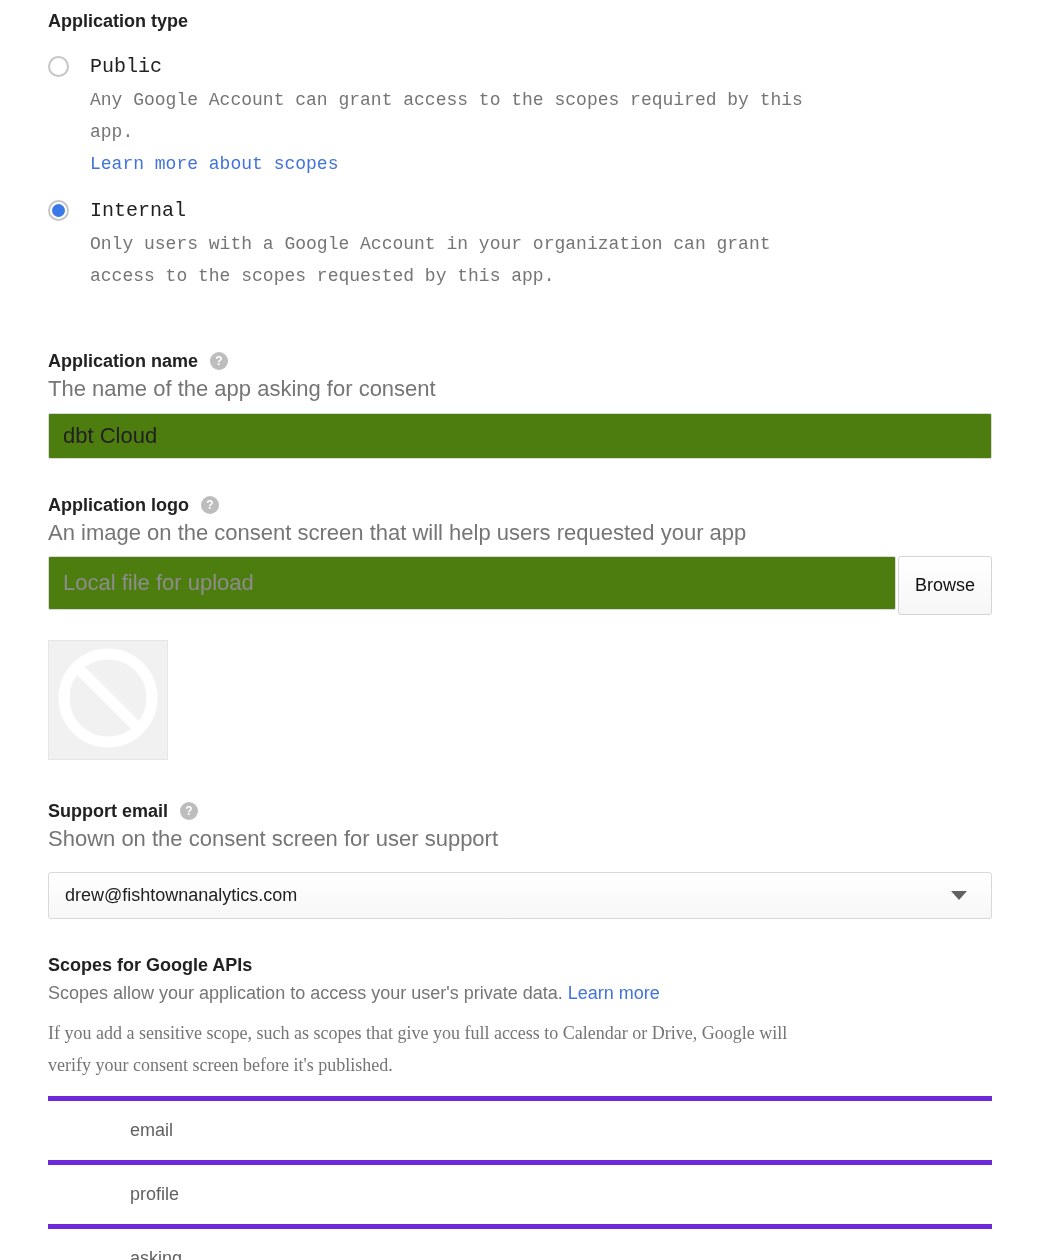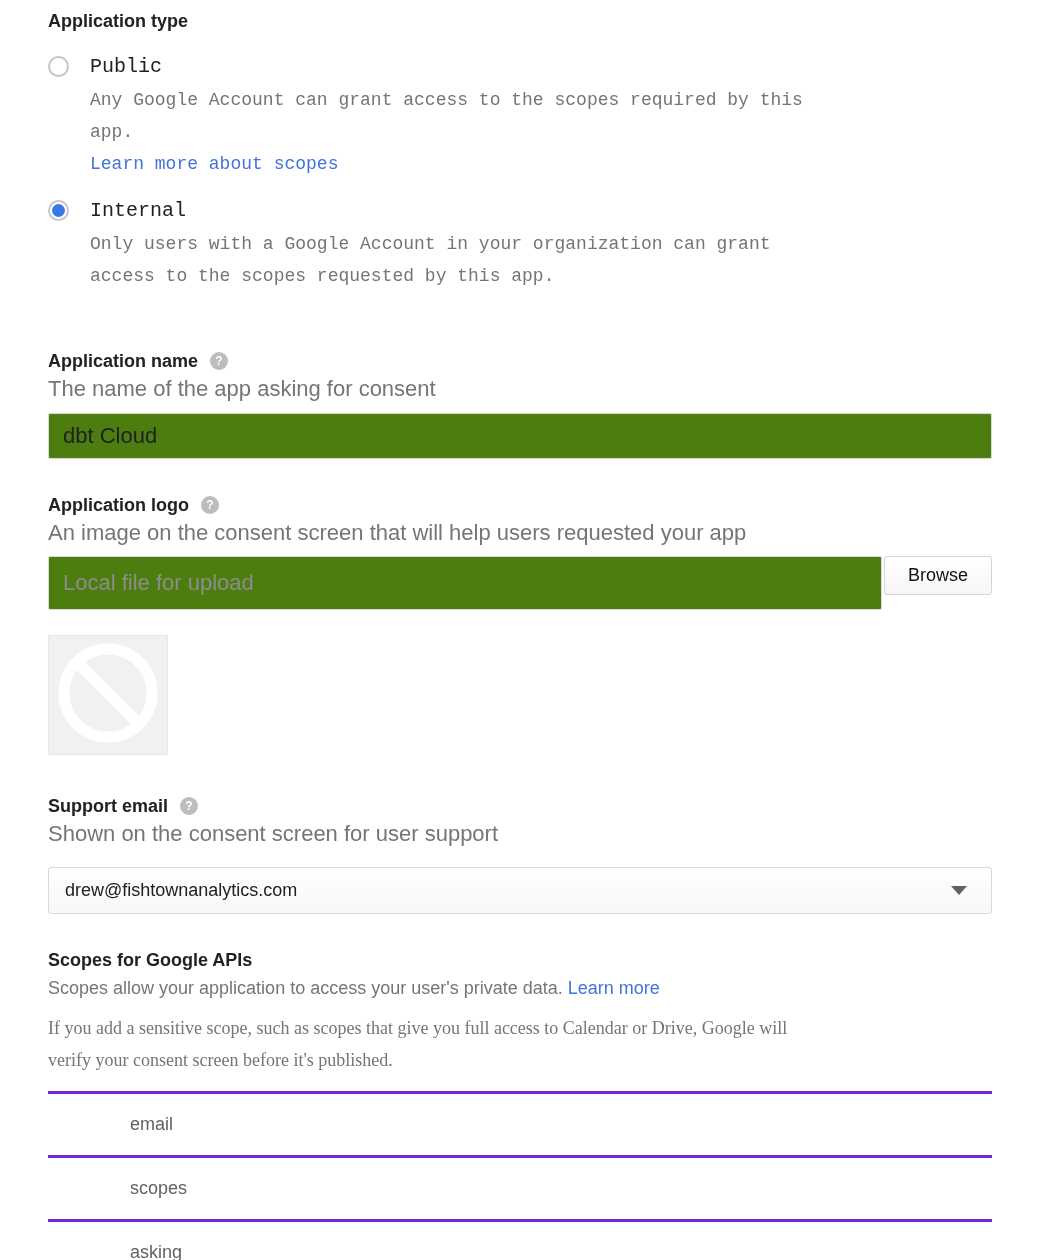--- a/index.html
+++ b/index.html
@@ -57,21 +57,21 @@
     border: 1px solid #d9d9d9; border-radius: 2px;
     padding: 0 14px; font-size: 22px; color: #212121;
     font-family: "Liberation Sans", "DejaVu Sans", sans-serif;
     outline: none; background: #4d7c0f;
   }
   .text-input::placeholder { color: #8d8d8d; opacity: 1; }
 
   .file-row { display: flex; margin-top: 12px; align-items: stretch; gap: 2px; }
   .file-row .text-input { margin-top: 0; height: 54px; flex: 1 1 auto; }
   .browse-btn {
-    flex: 0 0 auto; height: 39px; padding: 0 23px;
+    flex: 0 0 auto; height: 59px; padding: 0 16px;
     background: linear-gradient(#ffffff, #f6f6f6);
     border: 1px solid #d5d5d5; border-radius: 3px;
     font-size: 18px; color: #111; cursor: pointer;
     font-family: "Liberation Sans", "DejaVu Sans", sans-serif;
     text-align: right;
   }
 
   .logo-preview {
     margin-top: 25px; width: 120px; height: 120px;
     background: #f1f1f1; border: 1px solid #e6e6e6;
@@ -93,21 +93,21 @@
   }
 
   .scopes-subtitle { margin-top: 6px; font-size: 18px; line-height: 22px; color: #757575; }
   .scopes-note {
     margin: 13px 0 0 0; font-size: 18px; line-height: 32px;
     color: #757575; max-width: 760px; font-family: Liberation Serif, serif;
   }
 
   .scope-table { margin-top: 15px; }
   .scope-row {
-    height: 64px; border-top: 3px solid #6d28d9;
+    height: 64px; border-top: 5px solid #6d28d9;
     display: flex; align-items: center; padding-left: 82px;
   }
   .scope-row:last-child { border-bottom: 1px solid #e0e0e0; }
   .scope-label { font-size: 18px; color: #616161; }
 </style>
 </head>
 <body>
 
 <div class="page">
 
@@ -182,21 +182,21 @@
       <span>Scopes allow your application to access your user's private data.</span>
       <a class="link">Learn more</a>
     </div>
     <p class="scopes-note">If you add a sensitive scope, such as scopes that give you full access to Calendar or Drive, Google will verify your consent screen before it's published.</p>
 
     <div class="scope-table">
       <div class="scope-row">
         <span class="scope-label">email</span>
       </div>
       <div class="scope-row">
-        <span class="scope-label">scopes</span>
+        <span class="scope-label">profile</span>
       </div>
       <div class="scope-row">
         <span class="scope-label">asking</span>
       </div>
     </div>
   </section>
 
 </div>
 
 </body></html>

